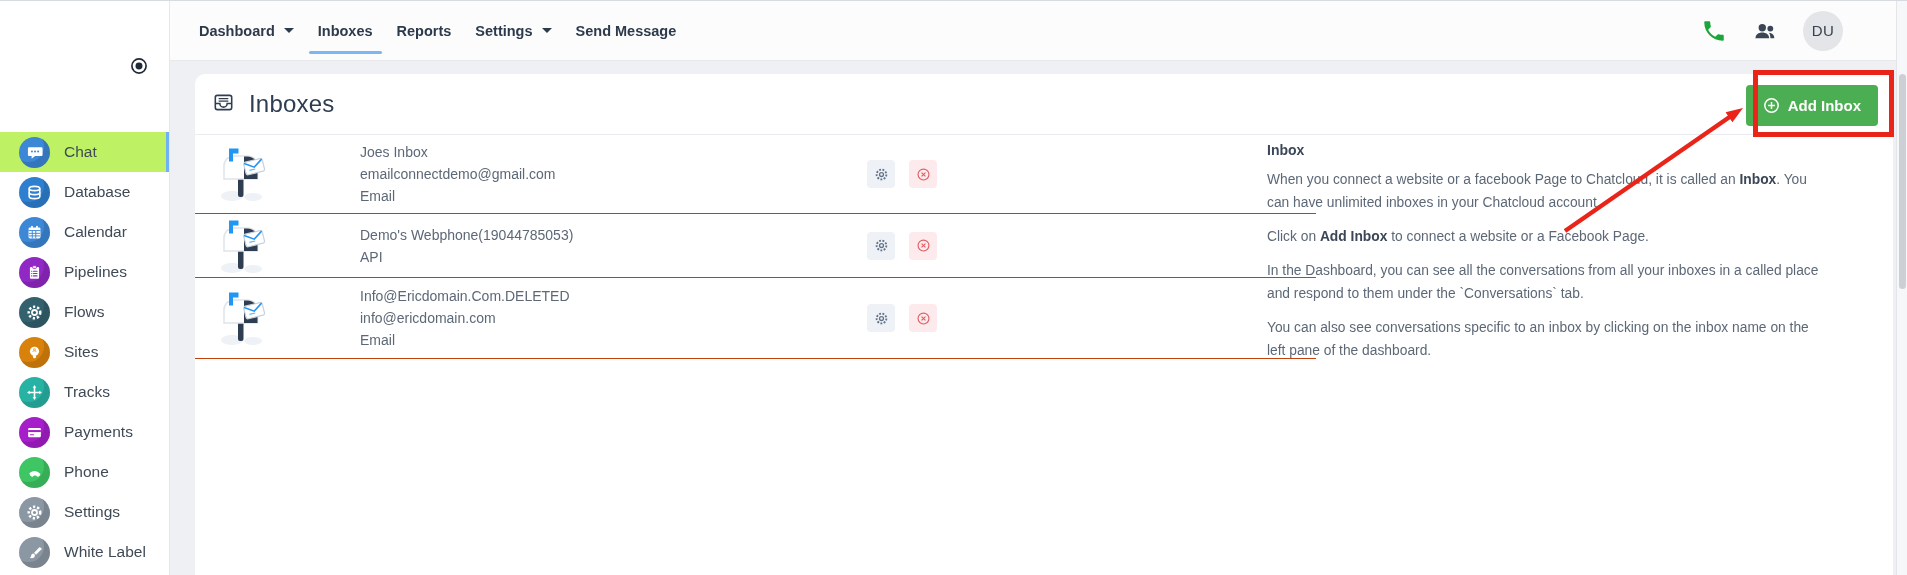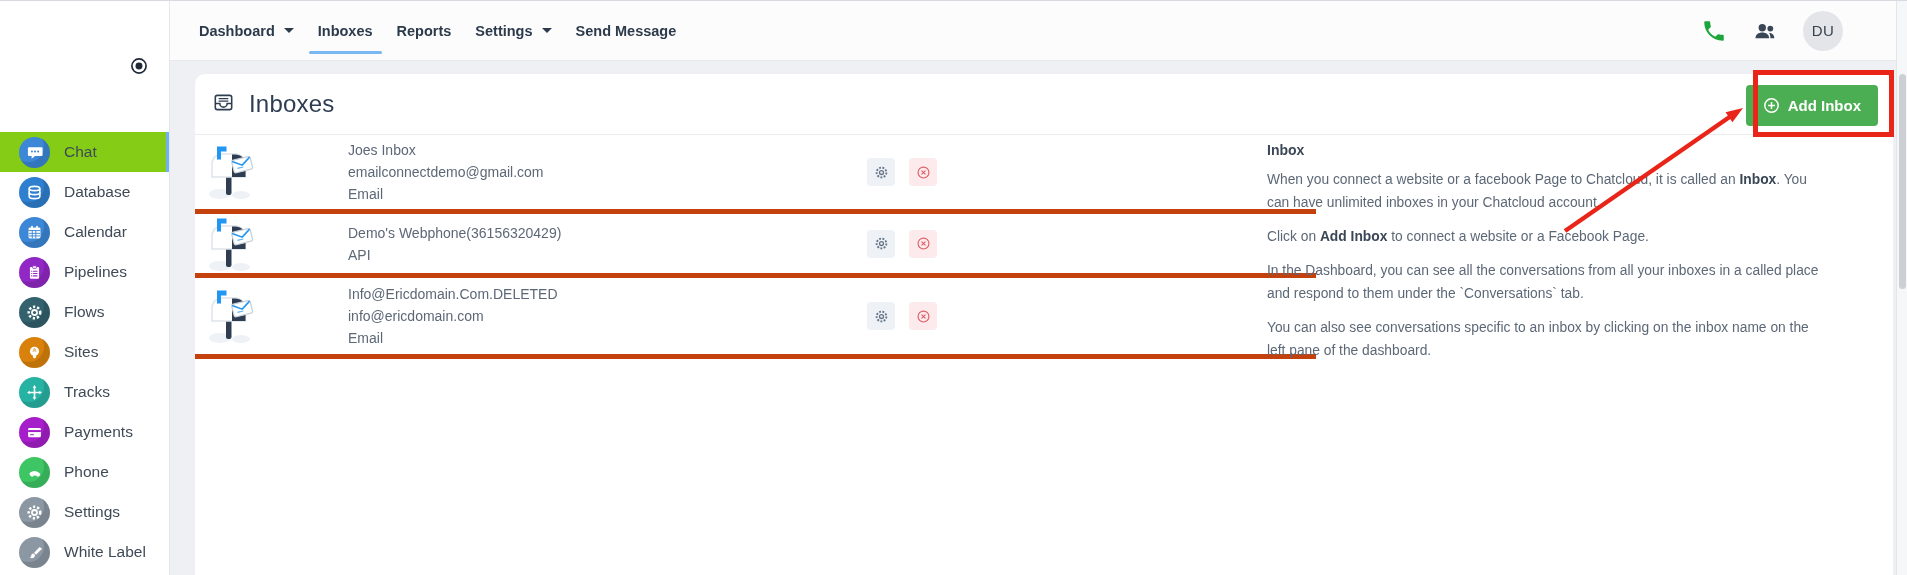--- a/index.html
+++ b/index.html
@@ -5,21 +5,21 @@
   * { margin:0; padding:0; box-sizing:border-box; }
   html,body { background:#eef0f3; }
   body { font-family:"Liberation Sans", sans-serif; }
   .stage { position:relative; width:1907px; height:575px; background:#eef0f3; overflow:hidden; border-top:1px solid #d7dade; }
 
   
   .sidebar { position:absolute; left:0; top:0; width:170px; height:575px; background:#fff; border-right:1px solid #e5e7ea; z-index:3; }
   .toggle { position:absolute; left:130px; top:56px; width:18px; height:18px; cursor:pointer; }
   .side-menu { position:absolute; top:131px; left:0; width:100%; }
   .smi { height:40px; display:flex; align-items:center; padding-left:19px; gap:14px; cursor:pointer; }
-  .smi.active { background:#84cc16; border-right:3px solid #6fb1f5; }
+  .smi.active { background:#bef264; border-right:3px solid #6fb1f5; }
   .smi .ci { width:31px; height:31px; border-radius:50%; display:flex; align-items:center; justify-content:center; flex:none; box-shadow:inset -6px -6px 0 rgba(0,0,0,.12); }
   .smi .ci svg { width:17px; height:17px; }
   .smi .lbl { font-size:15.5px; color:#3f4a56; }
 
   
   .topbar { position:absolute; left:170px; top:0; width:1737px; height:60px; background:#fcfcfd; border-bottom:1px solid #e7e9ec; display:flex; align-items:center; padding-left:29px; z-index:2; }
   .top-menu { display:flex; height:100%; gap:24px; }
   .tmi { position:relative; display:flex; align-items:center; height:100%; font-size:14.5px; font-weight:bold; color:#2c3a4b; cursor:pointer; white-space:nowrap; }
   .tmi.active::after { content:""; position:absolute; left:-9px; right:-9px; bottom:6px; height:3px; background:#79b8f2; border-radius:2px; }
   .caret { width:0; height:0; border-left:5px solid transparent; border-right:5px solid transparent; border-top:5px solid #2c3a4b; margin-left:9px; }
@@ -28,21 +28,21 @@
   .avatar { width:40px; height:40px; border-radius:50%; background:#e3e5e9; color:#39434f; font-size:15px; display:flex; align-items:center; justify-content:center; cursor:pointer; letter-spacing:.5px; }
 
   
   .card { position:absolute; left:195px; top:73px; width:1698px; height:502px; background:#fff; border-radius:10px 10px 0 0; z-index:1; }
   .card-header { position:relative; height:61px; border-bottom:1px solid #e9ebee; display:flex; align-items:center; padding-left:18px; gap:15px; }
   .card-header h1 { font-size:24px; font-weight:normal; color:#2e3d52; letter-spacing:.2px; }
   .add-btn { position:absolute; right:15px; top:11px; height:41px; background:#4cae52; border:none; border-radius:4px; color:#fff; font-family:inherit; font-size:15px; font-weight:bold; display:flex; align-items:center; gap:8px; padding:0 17px; cursor:pointer; }
   .add-btn svg { width:17px; height:17px; }
 
   .list { width:1121px; }
-  .row { position:relative; display:flex; align-items:center; border-bottom:5px solid #c2410c; padding-left:10px; }
+  .row { position:relative; display:flex; align-items:center; border-bottom:1px solid #c2410c; padding-left:22px; }
   .row:nth-child(1){ height:79px; } .row:nth-child(2){ height:64px; } .row:nth-child(3){ height:81px; }
   .mbx { width:52px; height:58px; flex:none; }
   .row-text { margin-left:91px; }
   .row-text .ln { font-size:14px; line-height:22px; color:#5d6877; }
   .actions { position:absolute; left:672px; display:flex; gap:14px; }
   .abtn { width:28px; height:28px; border:none; border-radius:4px; display:flex; align-items:center; justify-content:center; cursor:pointer; }
   .abtn svg { width:15px; height:15px; }
   .abtn.gear { background:#eef1f5; }
   .abtn.del  { background:#fdeaec; }
 
@@ -299,21 +299,21 @@
               <path d="M7 34V21c0-6 4.5-10 10.5-10H30c6 0 10.5 4 10.5 10v13z" fill="#fff" stroke="#dfe4e9" stroke-width="1.5"></path>
               <path d="M27 11.5H30c6 0 10.5 4 10.5 9.5v13H27z" fill="#2e3d52"></path>
               <path d="M12 3.5h9.5v5H16v8h-4z" fill="#2196f3"></path>
               <g transform="rotate(-14 38 23)">
                 <rect x="28" y="15" width="19" height="13" rx="2" fill="#fff" stroke="#c9d2da" stroke-width="1.2"></rect>
                 <path d="M28.5 16l9 6 9-6" fill="none" stroke="#2196f3" stroke-width="1.6"></path>
                 <path d="M32 24h6" stroke="#64b5f6" stroke-width="1.2"></path>
               </g>
             </svg></span>
           <div class="row-text">
-            <div class="ln">Demo's Webphone(36156320429)</div>
+            <div class="ln">Demo's Webphone(19044785053)</div>
             <div class="ln">API</div>
           </div>
           <div class="actions">
             <button class="abtn gear">
               <svg viewBox="0 0 16 16">
                 <circle cx="8" cy="8" r="5.2" fill="none" stroke="#63748a" stroke-width="2" stroke-dasharray="2 1.55"></circle>
                 <circle cx="8" cy="8" r="2.1" fill="none" stroke="#63748a" stroke-width="1.4"></circle>
               </svg>
             </button>
             <button class="abtn del">

